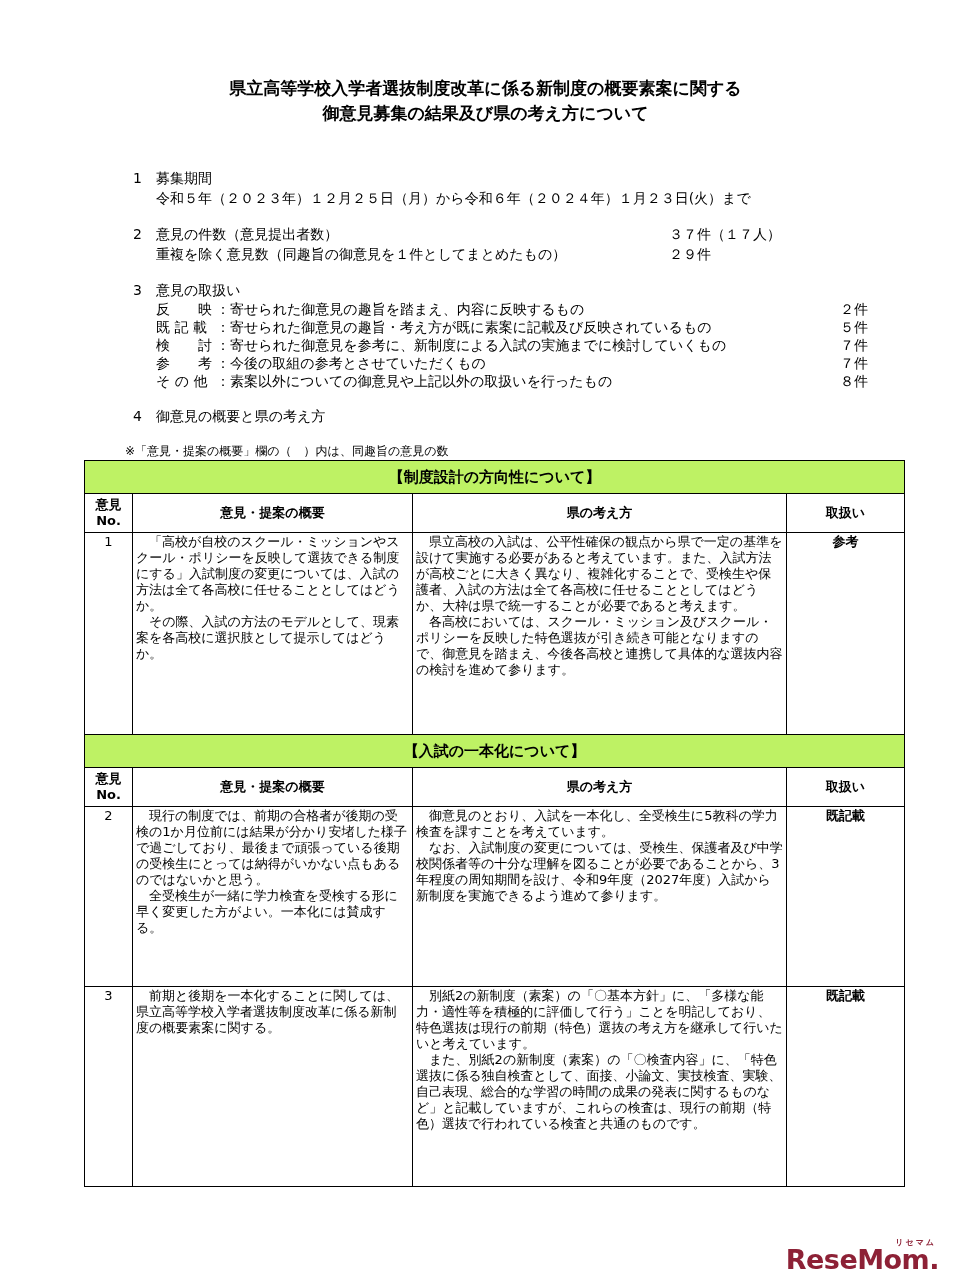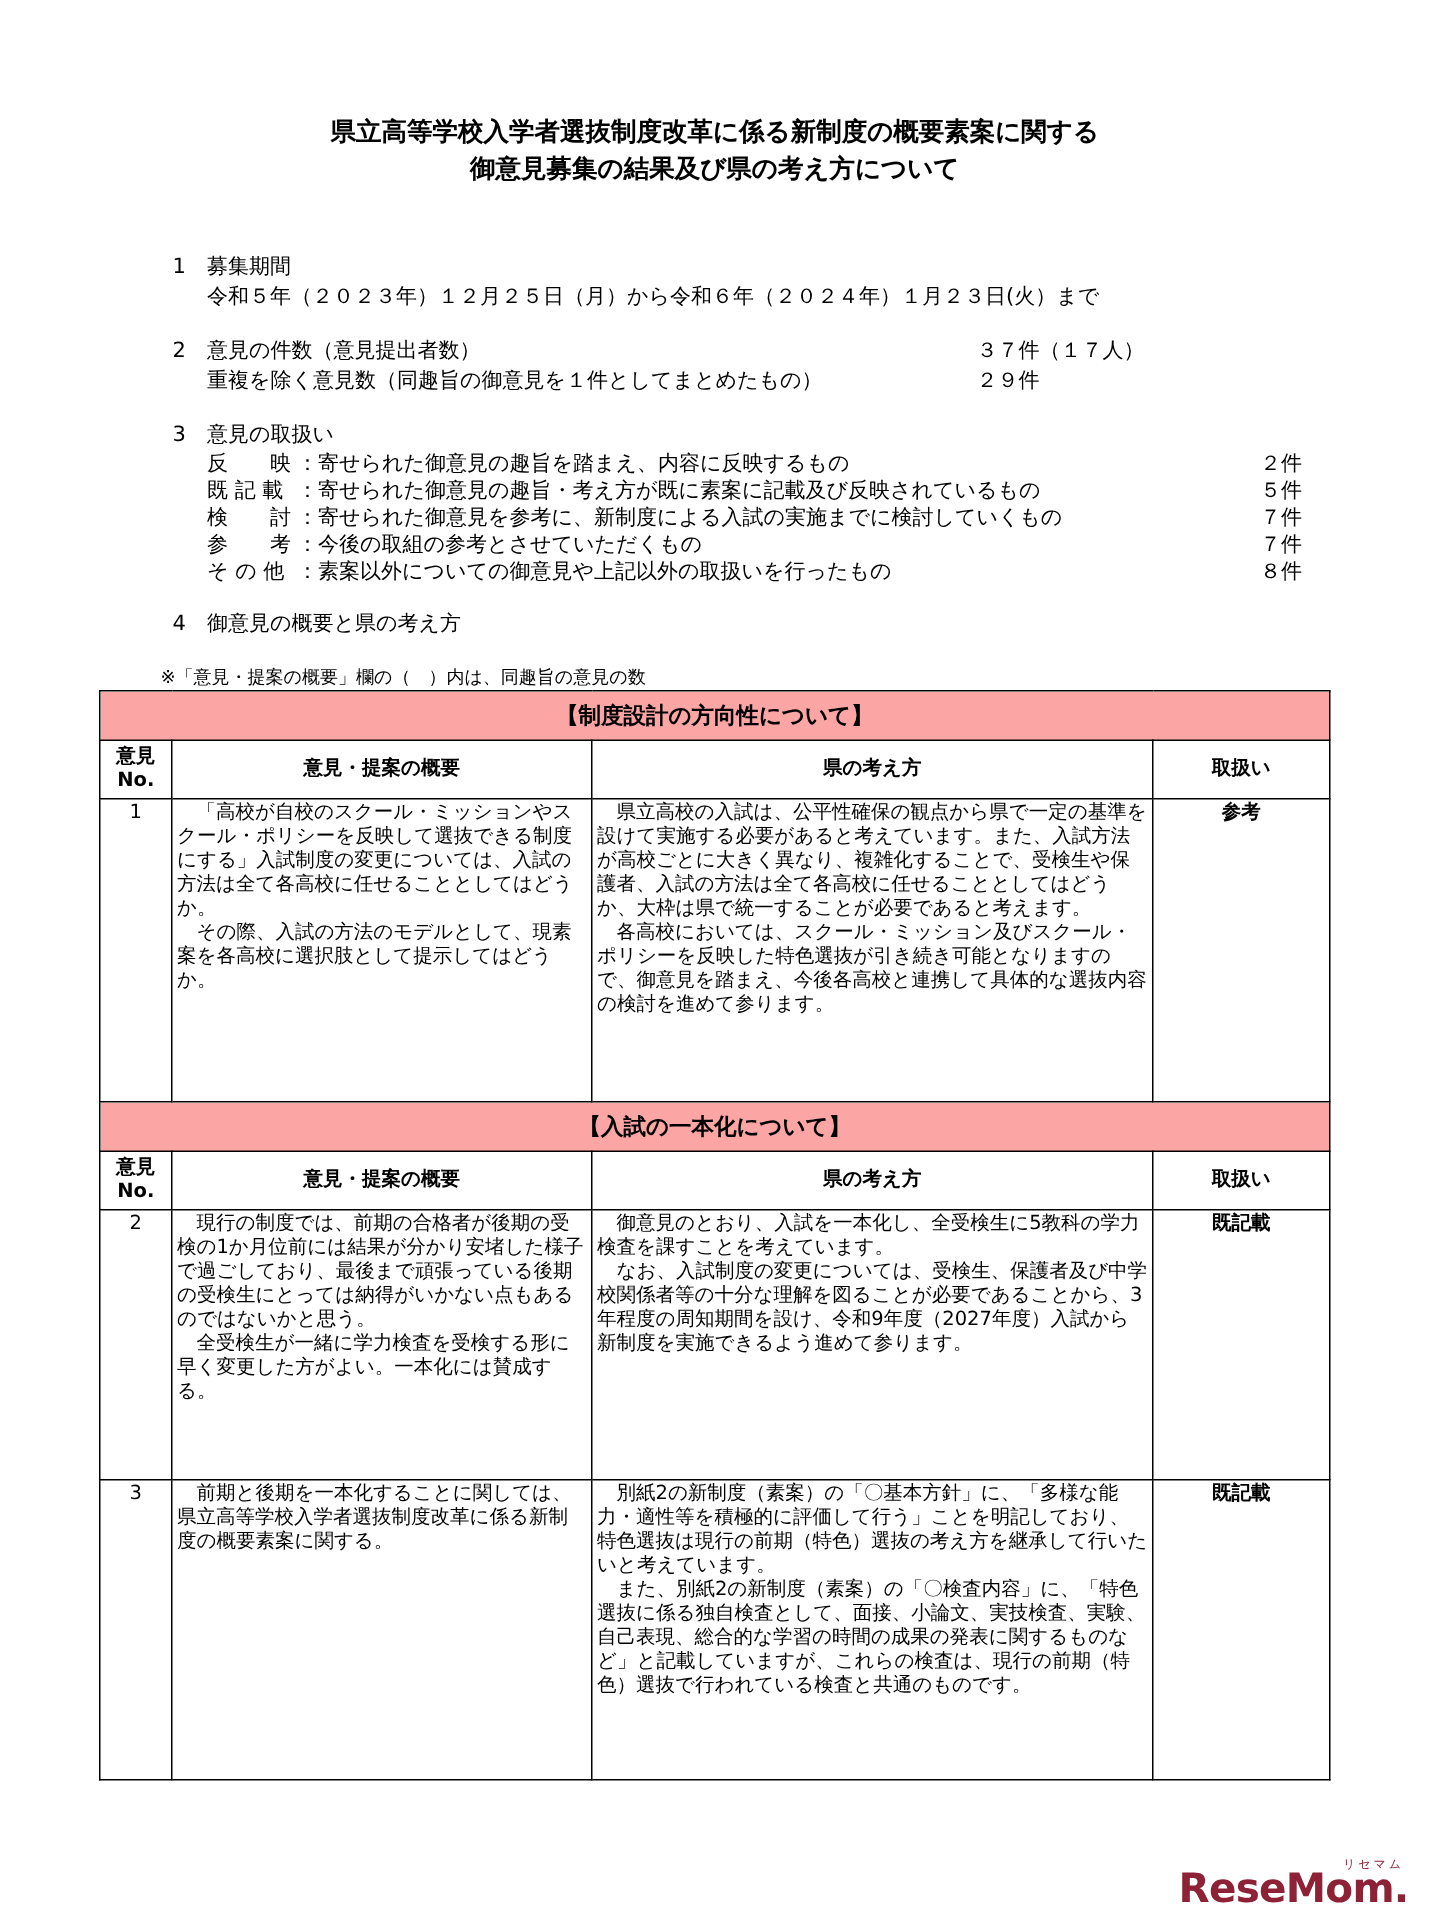--- a/index.html
+++ b/index.html
@@ -1,21 +1,21 @@
 <!DOCTYPE html>
 <html><head>
 <meta charset="utf-8">
 <style>
   html,body{margin:0;padding:0;}
   body{
     width:953px;height:1280px;position:relative;background:#ffffff;color:#000;
     font-family:"DejaVu Sans","Liberation Sans",sans-serif;
     -webkit-font-smoothing:antialiased;
   }
-  .doc{padding-top:76px;}
+  .doc{padding-top:76px;padding-left:18px;}
   .title{
     text-align:center;font-weight:bold;font-size:17px;line-height:25px;
   }
   .content{margin-left:66px;margin-right:67px;font-size:14px;line-height:20px;}
   .sec{margin-top:0;}
   .sec-head{display:flex;padding-left:49px;}
   .sec-head .num{width:23px;flex:0 0 23px;}
   .sec-body{padding-left:72px;}
   .flexline{display:flex;}
   .w513{width:513px;flex:0 0 513px;}
@@ -28,37 +28,37 @@
   .note{font-size:12px;line-height:14px;margin:18px 0 2px 41px;}
   table.tbl{
     border-collapse:collapse;width:820px;table-layout:fixed;
     font-size:13px;line-height:16px;
   }
   table.tbl td,table.tbl th{
     border:1px solid #000;padding:1px 3px;vertical-align:top;
     word-break:break-all;overflow:hidden;
   }
   tr.band td{
-    background:#fca5a5;text-align:center;font-weight:bold;font-size:15px;
+    background:#bef264;text-align:center;font-weight:bold;font-size:15px;
     height:28px;vertical-align:middle;padding:2px;
   }
   tr.hdr th{
     text-align:center;vertical-align:middle;font-weight:bold;font-size:13px;
     height:36px;line-height:16px;background:#fff;
   }
   td.c-no{text-align:center;}
   td.c-sum,td.c-view{white-space:pre-wrap;}
   td.c-h{text-align:center;font-weight:bold;}
   .logo{
     position:absolute;right:14px;bottom:6px;
     font-weight:800;font-size:27px;line-height:28px;letter-spacing:-0.5px;
   }
   .logo-kana{
     position:absolute;top:-7px;right:3px;font-size:8px;line-height:8px;
-    font-weight:normal;letter-spacing:2px;
+    font-weight:bold;letter-spacing:2px;
   }
 </style>
 </head>
 <body>
 
 <div class="doc">
 
   <div class="title">
     <div>県立高等学校入学者選抜制度改革に係る新制度の概要素案に関する</div>
     <div>御意見募集の結果及び県の考え方について</div>

